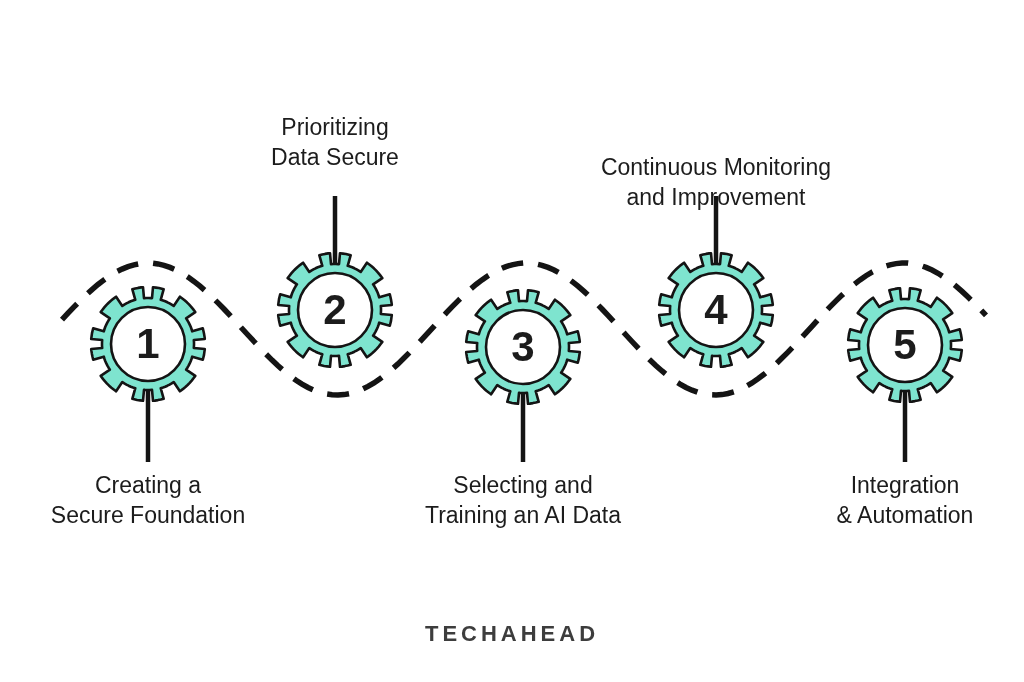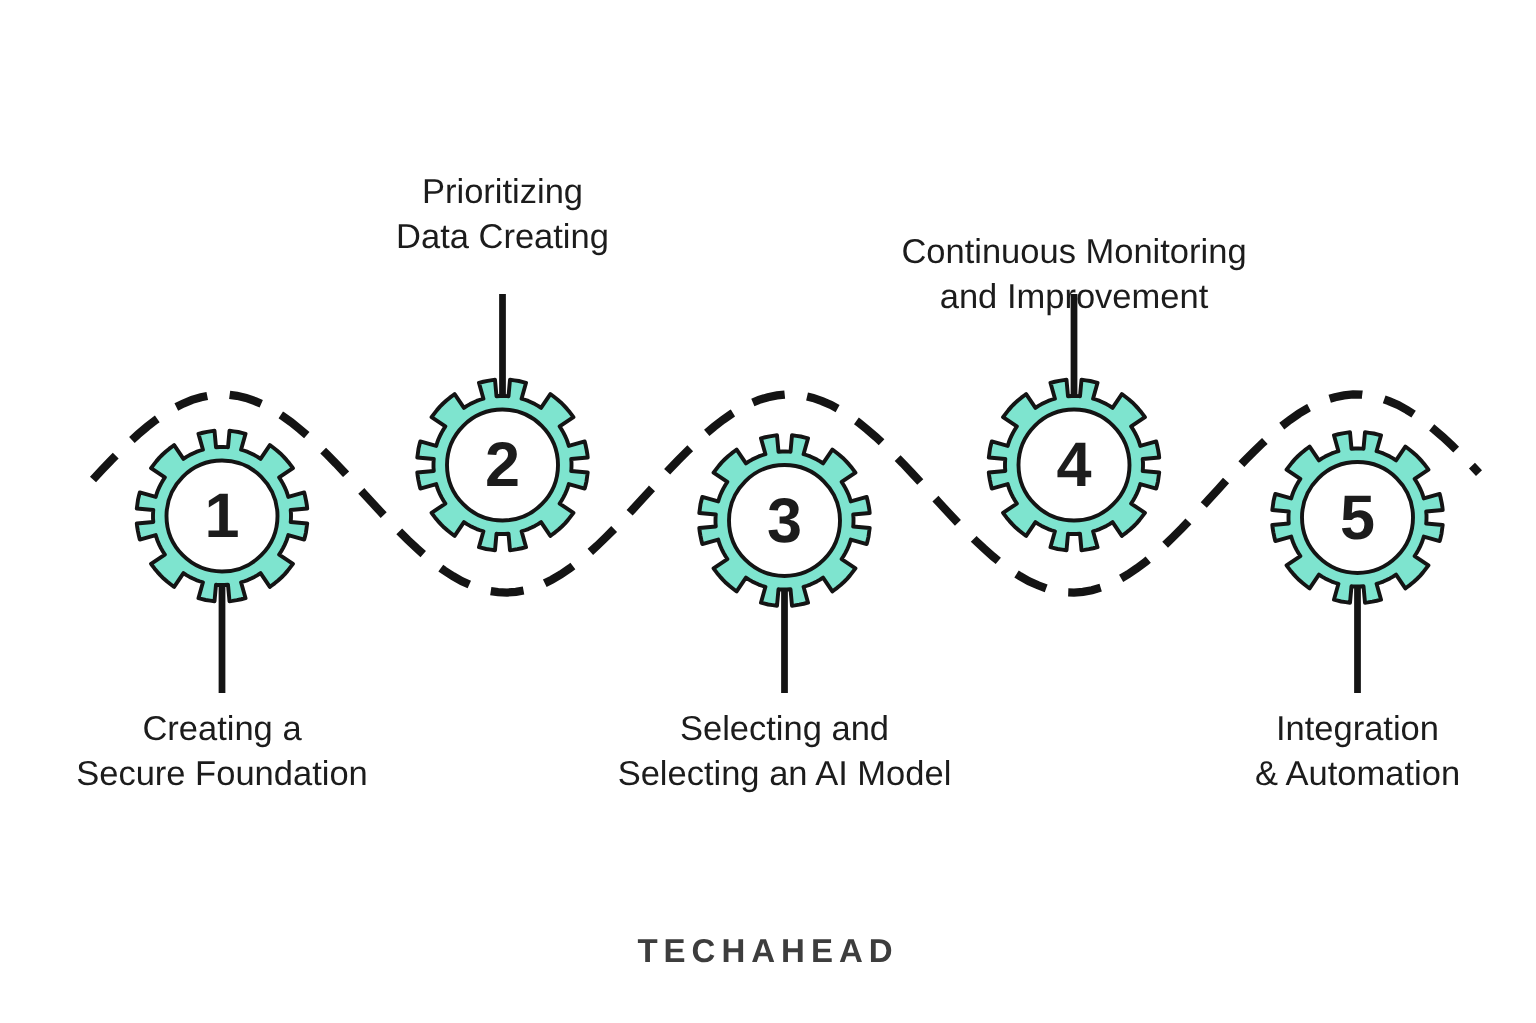--- a/index.html
+++ b/index.html
@@ -51,24 +51,24 @@
         <circle cx="905" cy="345" r="37" fill="#ffffff" stroke="#141414" stroke-width="2.6"></circle>
       </g>
       <line x1="905" y1="391" x2="905" y2="462" stroke="#141414" stroke-width="4.5"></line>
     </svg>
   <div id="overlays">
       <div class="step-number" style="left: 106px; top: 316px;">1</div>
       <div class="step-label" style="left: -12px; top: 470px;">Creating a
 Secure Foundation</div>
       <div class="step-number" style="left: 293px; top: 282px;">2</div>
       <div class="step-label" style="left: 175px; top: 112px;">Prioritizing
-Data Creating</div>
+Data Secure</div>
       <div class="step-number" style="left: 481px; top: 319px;">3</div>
       <div class="step-label" style="left: 363px; top: 470px;">Selecting and
-Selecting an AI Model</div>
+Training an AI Data</div>
       <div class="step-number" style="left: 674px; top: 282px;">4</div>
       <div class="step-label" style="left: 556px; top: 112px; margin-top: 40px;">Continuous Monitoring
 and Improvement</div>
       <div class="step-number" style="left: 863px; top: 317px;">5</div>
       <div class="step-label" style="left: 745px; top: 470px;">Integration
 &amp; Automation</div>
     </div>
   <div class="brand-logo">TECHAHEAD</div>
 </div>
 

